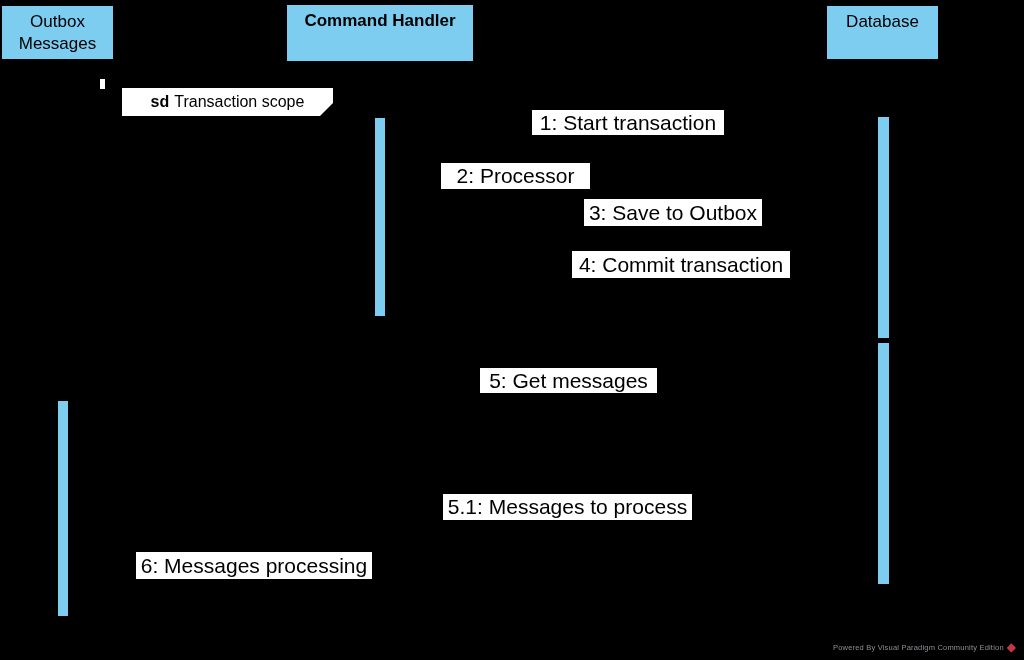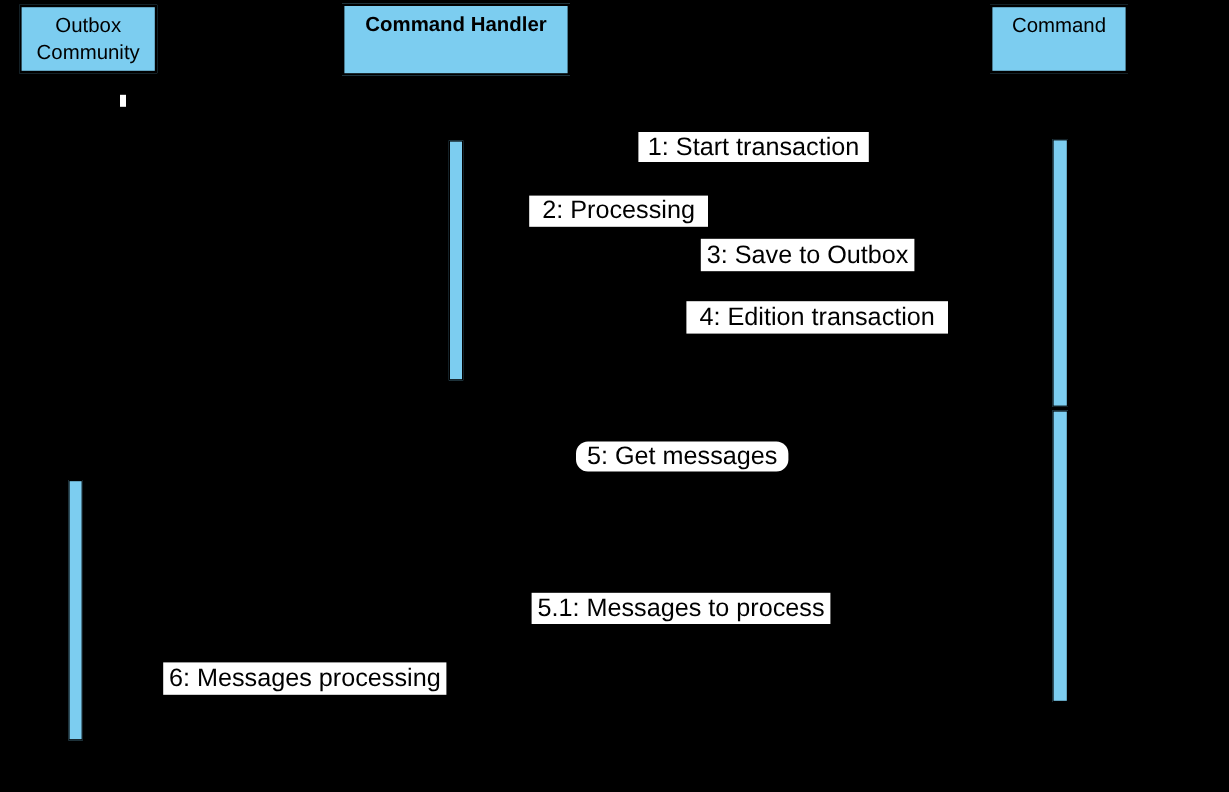--- a/index.html
+++ b/index.html
@@ -87,43 +87,51 @@
     line-height: 1;
   }
 </style>
 </head>
 <body>
 
 <div id="stage" style="width: 1024px; height: 660px;">
 
   <div class="frame-fragment" id="frameFragment" style="left: 100px; top: 79px; width: 5px; height: 10px;"></div>
 
+  <div class="frame-label" id="frameLabel" style="left: 122px; top: 88px; width: 211px; height: 28px;">
+    <span class="op">sd</span>
+    <span>Transaction scope</span>
+  </div>
 
   <div id="participants">
-      <div class="participant" style="left: 16px; top: 4px; width: 115px; height: 57px;">
+      <div class="participant" style="left: 0; top: 4px; width: 115px; height: 57px;">
         <div>Outbox</div>
-        <div>Community</div>
+        <div>Messages</div>
       </div>
       <div class="participant" style="left: 285px; top: 3px; width: 190px; height: 60px; font-weight: bold;">
         <div>Command Handler</div>
       </div>
       <div class="participant" style="left: 825px; top: 4px; width: 115px; height: 57px;">
-        <div>Command</div>
+        <div>Database</div>
       </div>
     </div>
   <div id="activations">
       <div class="activation" style="left: 374px; top: 117px; width: 12px; height: 200px;"></div>
       <div class="activation" style="left: 877px; top: 116px; width: 13px; height: 223px;"></div>
       <div class="activation" style="left: 877px; top: 342px; width: 13px; height: 243px;"></div>
       <div class="activation" style="left: 57px; top: 400px; width: 12px; height: 217px;"></div>
     </div>
   <div id="messages">
       <div class="message-label" style="left: 532px; top: 110px; width: 192px; height: 25px;">1: Start transaction</div>
-      <div class="message-label" style="left: 441px; top: 163px; width: 149px; height: 26px;">2: Processing</div>
+      <div class="message-label" style="left: 441px; top: 163px; width: 149px; height: 26px;">2: Processor</div>
       <div class="message-label" style="left: 584px; top: 199px; width: 178px; height: 27px;">3: Save to Outbox</div>
-      <div class="message-label" style="left: 572px; top: 251px; width: 218px; height: 27px;">4: Edition transaction</div>
-      <div class="message-label" style="left: 480px; top: 368px; width: 177px; height: 25px; border-radius: 10px;">5: Get messages</div>
+      <div class="message-label" style="left: 572px; top: 251px; width: 218px; height: 27px;">4: Commit transaction</div>
+      <div class="message-label" style="left: 480px; top: 368px; width: 177px; height: 25px;">5: Get messages</div>
       <div class="message-label" style="left: 443px; top: 494px; width: 249px; height: 26px;">5.1: Messages to process</div>
       <div class="message-label" style="left: 136px; top: 552px; width: 236px; height: 27px; text-align: center;">6: Messages processing</div>
     </div>
 
+  <div class="watermark">
+    <span class="watermark-text">Powered By Visual Paradigm Community Edition</span>
+    <span class="watermark-icon">◆</span>
+  </div>
 
 </div>
 
 </body></html>

